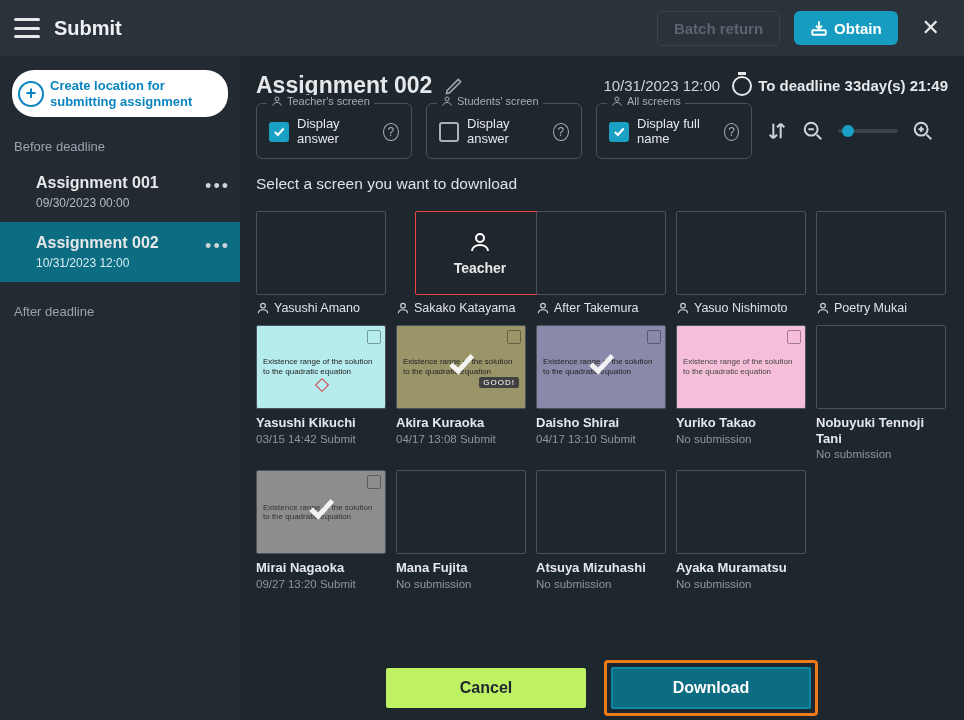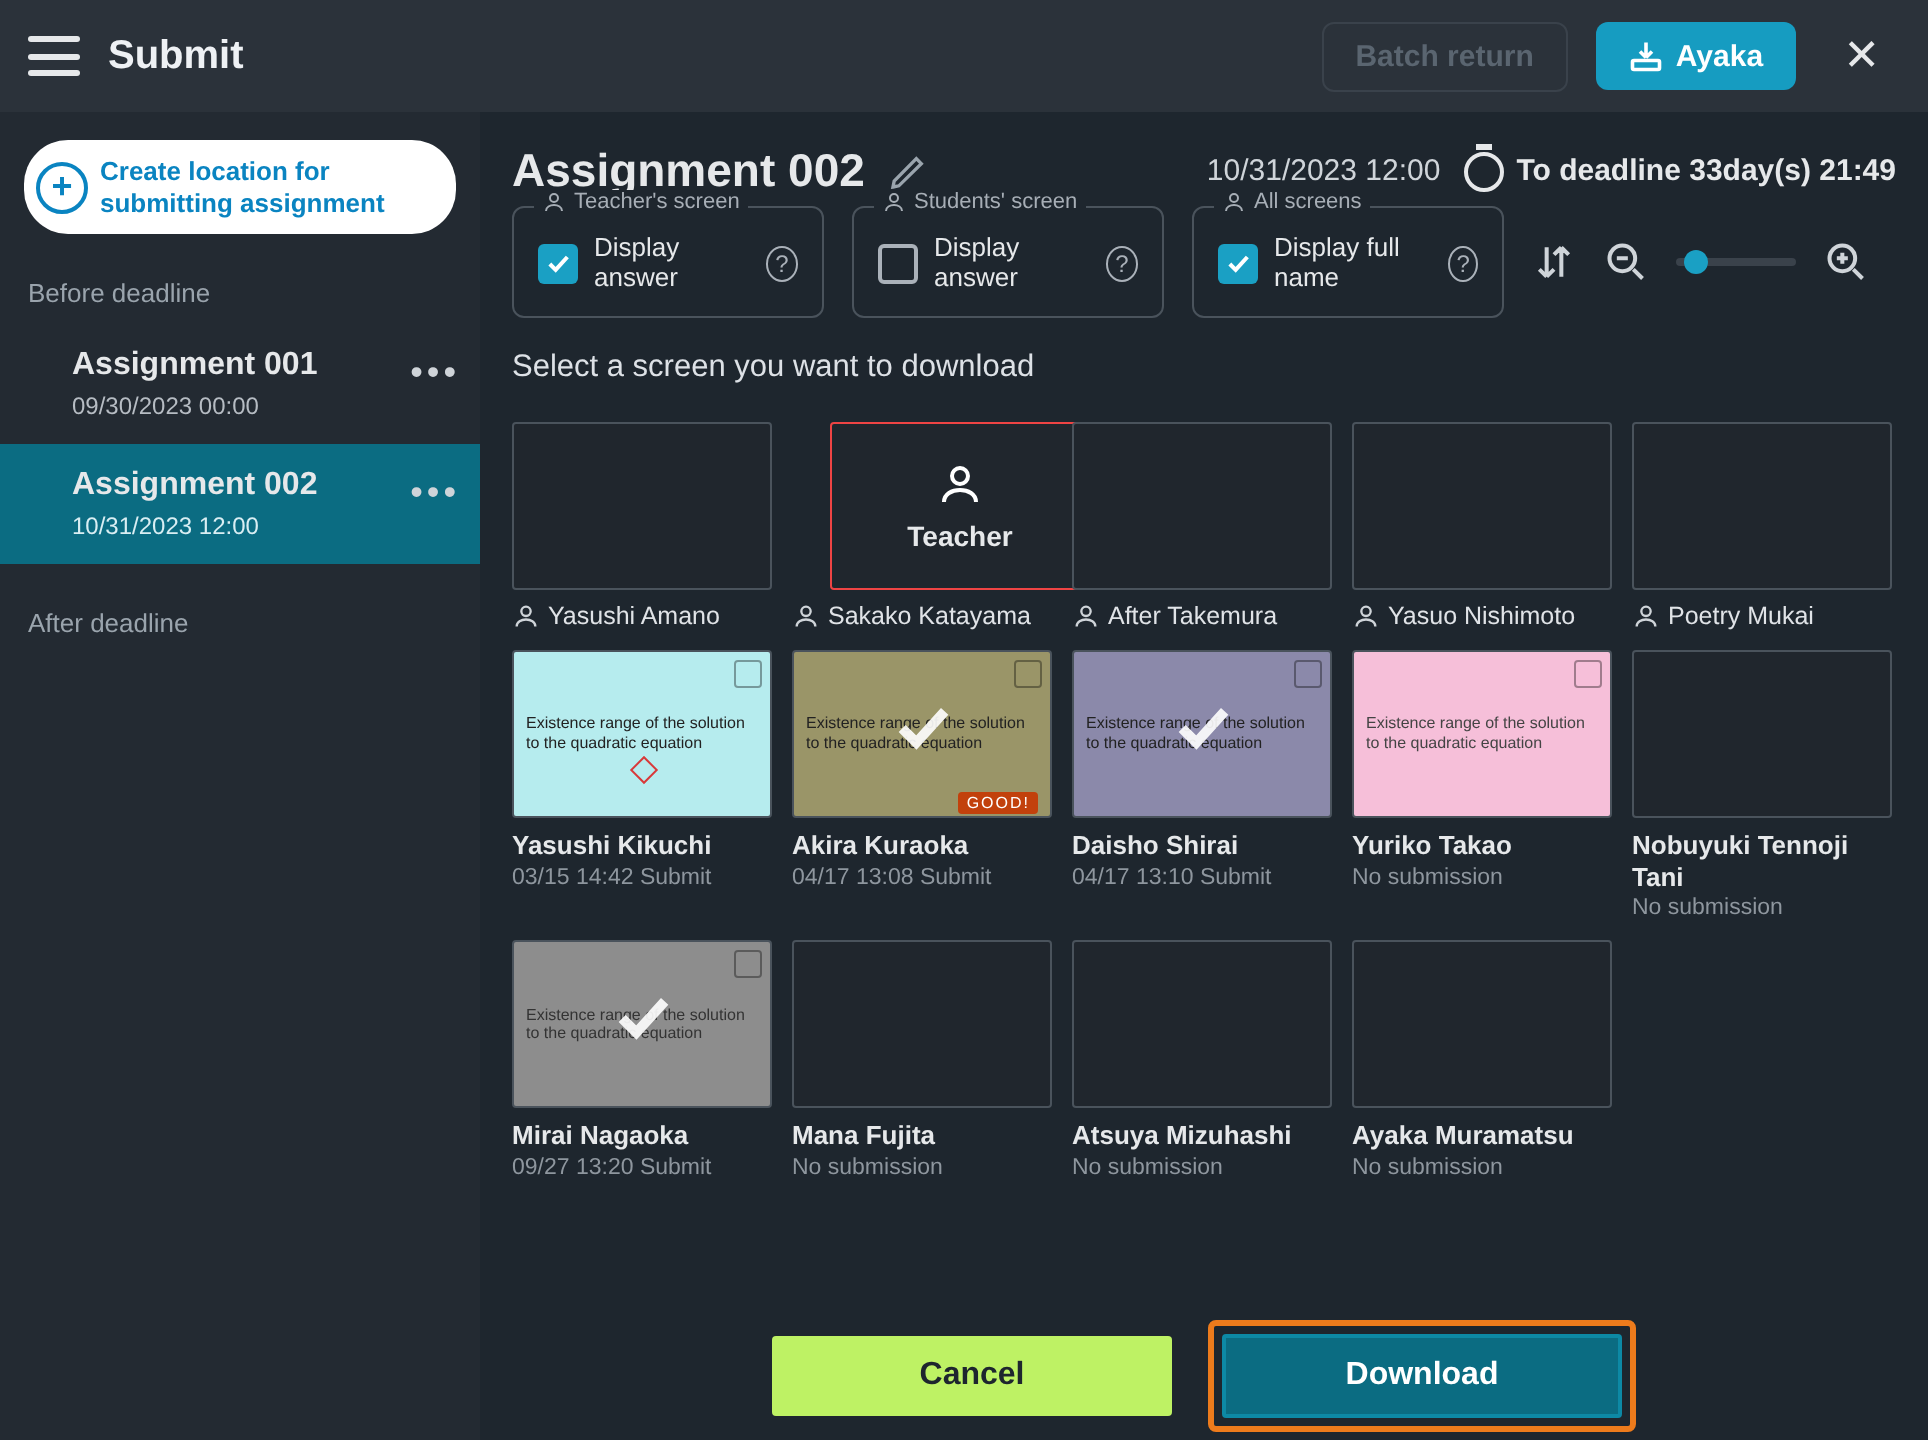--- a/index.html
+++ b/index.html
@@ -106,21 +106,21 @@
   .who svg { width:14px; height:14px; flex:none;}
   .sub { font-size:11.5px; color:#8e969e; margin-top:2px;}
   .name-only { font-size:13px; font-weight:600; margin-top:6px; line-height:1.2;}
 
   .note { font-size:8px; color:#222; padding:6px; line-height:1.2;}
   .bg-cyan   { background:#b6ecee;}
   .bg-olive  { background:#9a9568;}
   .bg-violet { background:#8b89aa;}
   .bg-pink   { background:#f6bfd9;}
   .bg-grey   { background:#8d8d8d;}
-  .good-tag { position:absolute; bottom:1px; right:6px; background:#c2410c; color:#fff;
+  .good-tag { position:absolute; bottom:20px; right:6px; background:#404040; color:#fff;
     font-size:8px; padding:1px 4px; border-radius:2px; letter-spacing:1px;}
   .check-overlay { position:absolute; top:50%; left:50%; transform:translate(-50%,-55%);
     color:#fff; opacity:0.9;}
   .check-overlay svg{ width:34px; height:34px;}
   .diamond { position:absolute; bottom:18px; left:60px; width:10px; height:10px;
     border:1.5px solid #d83a3a; transform:rotate(45deg);}
   .corner-badge { position:absolute; top:4px; right:4px; width:14px; height:14px;
     border:1.5px solid rgba(0,0,0,0.35); border-radius:2px;}
 
   
@@ -142,21 +142,21 @@
       <span></span>
   </div>
   <div class="title">Submit</div>
   <div class="spacer"></div>
   <button class="btn btn-ghost">Batch return</button>
   <button class="btn btn-primary">
     <svg width="18" height="18" viewBox="0 0 24 24" fill="none" stroke="#fff" stroke-width="2.4">
         <path d="M12 3v10m0 0l-4-4m4 4l4-4"></path>
         <rect x="3" y="15" width="18" height="6" rx="1"></rect>
       </svg>
-    <span>Ayaka</span>
+    <span>Obtain</span>
   </button>
   <div class="close-x">✕</div>
 </div>
 
 <div class="layout">
 
   <div class="sidebar">
     <div class="pill-btn">
       <div class="plus">+</div>
       <span>Create location for submitting assignment</span>

